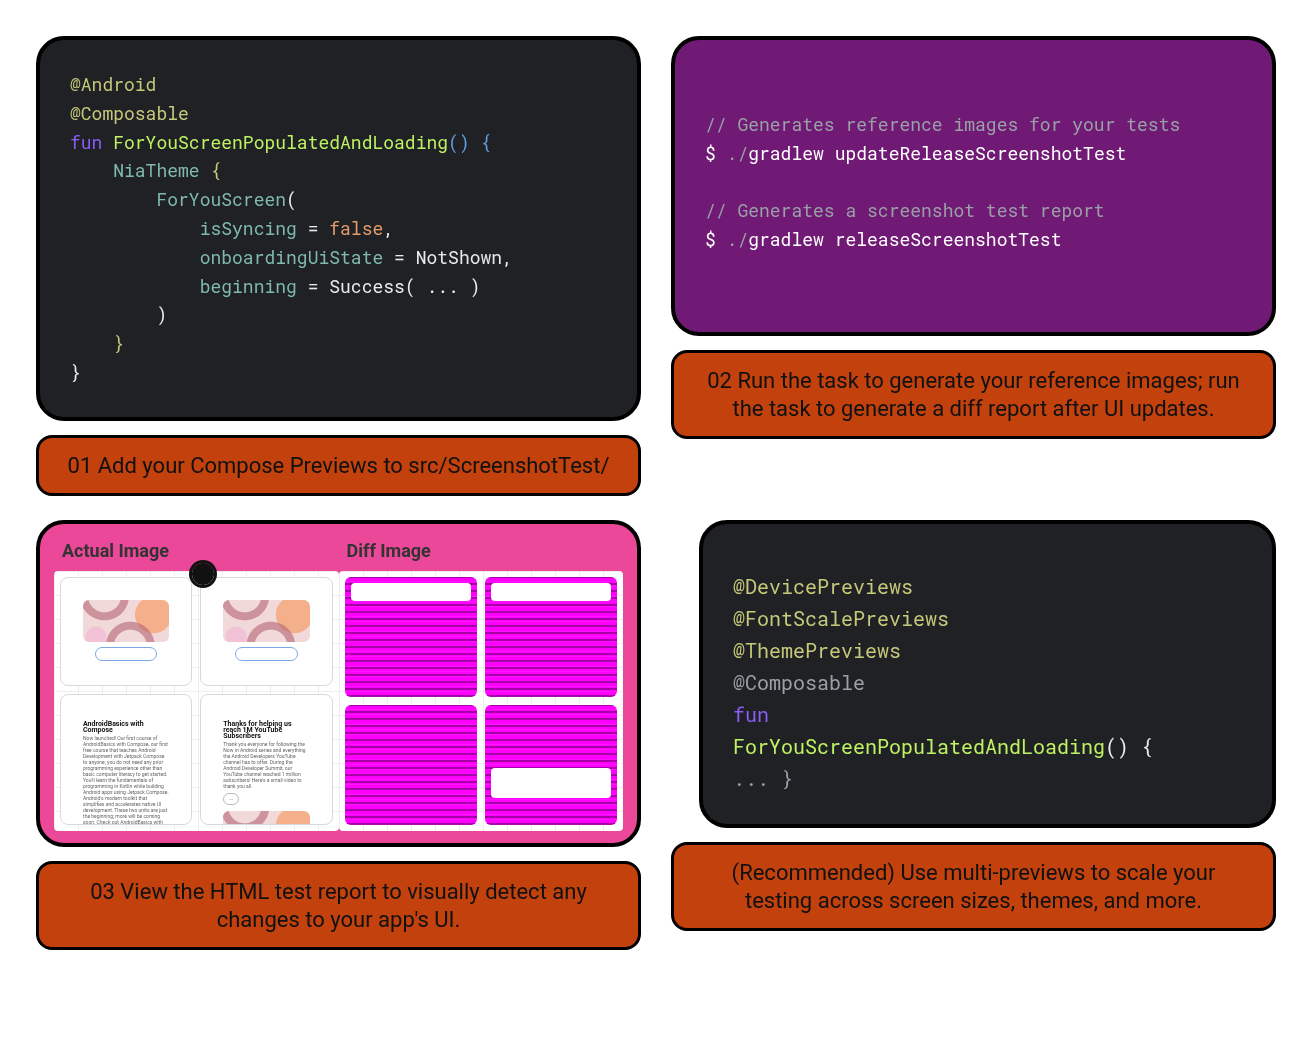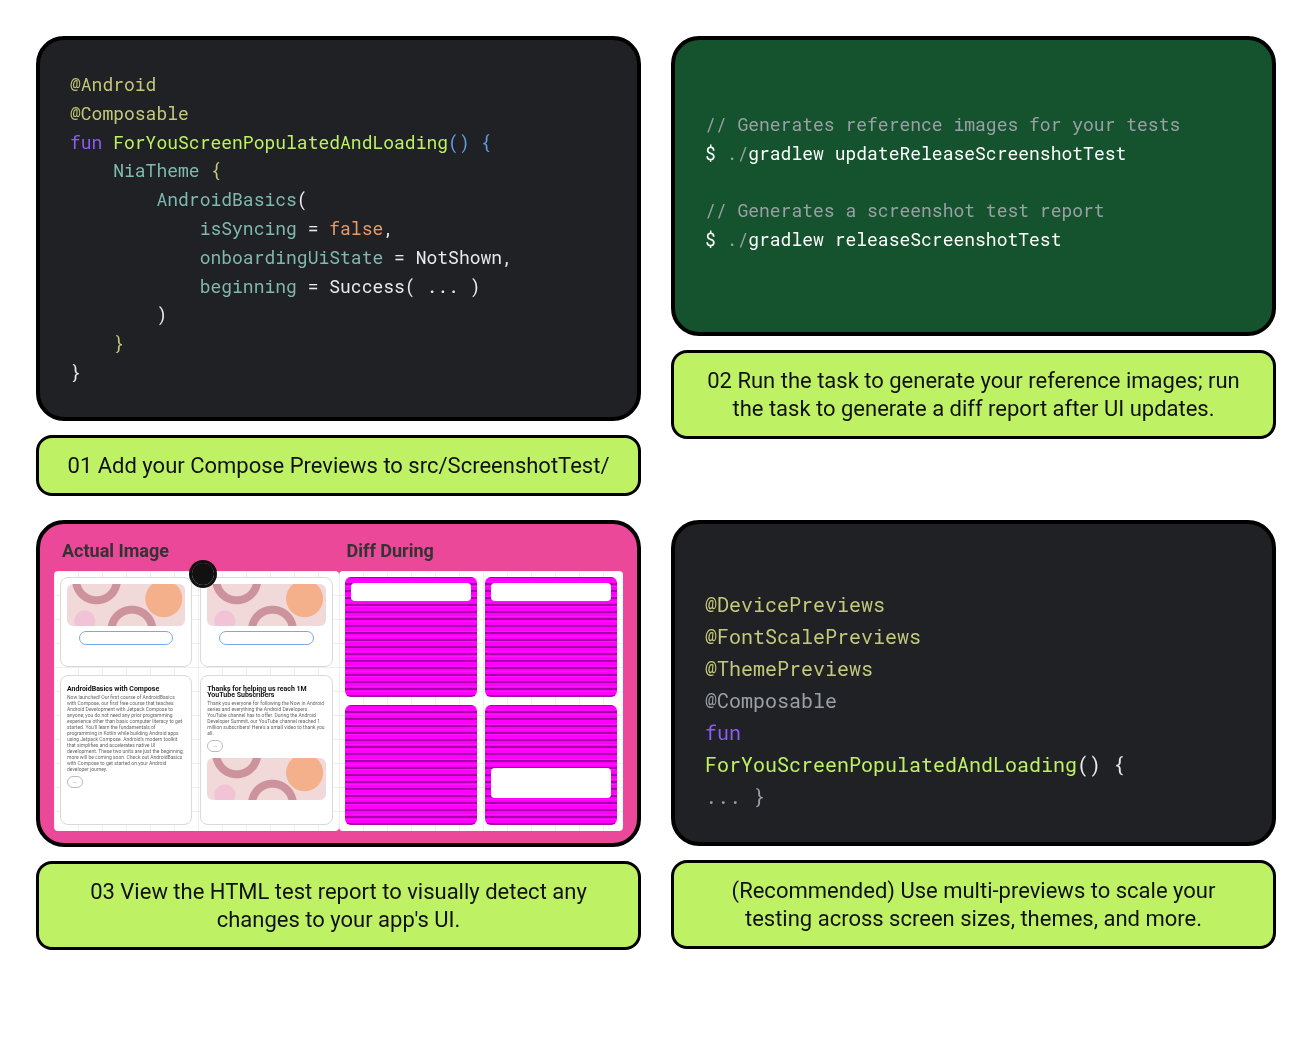--- a/index.html
+++ b/index.html
@@ -16,26 +16,26 @@
   }
   .cell { display: flex; flex-direction: column; gap: 14px; }
   .panel-dark, .panel-black, .panel-report {
     border: 4px solid #000;
     border-radius: 28px;
     min-height: 300px;
     overflow: hidden;
     position: relative;
   }
   .panel-dark { background: #202124; padding: 30px 30px; }
-  .panel-black { background: #14532d; padding: 22px 30px; }
+  .panel-black { background: #701a75; padding: 22px 30px; }
   .panel-report { background: #ec4899; padding: 12px 14px; }
   .caption {
     border: 3px solid #000;
     border-radius: 16px;
-    background: #bef264;
+    background: #c2410c;
     padding: 14px 22px;
     text-align: center;
     font-size: 22px;
     line-height: 1.25;
     color: #111;
   }
   pre.code {
     font-family: "Roboto Mono", "SFMono-Regular", Consolas, monospace;
     font-size: 18px;
     line-height: 1.6;
@@ -68,21 +68,21 @@
       linear-gradient(90deg, #eee 1px, transparent 1px) 0 0/24px 24px,
       #fff;
     border-radius: 4px;
     padding: 6px;
   }
   .actual-grid { display: grid; grid-template-columns: 1fr 1fr; gap: 8px; height: 100%; }
   .phone-card {
     background: #fff;
     border: 1px solid #d9d9d9;
     border-radius: 8px;
-    padding: 6px;
+    padding: 22px;
     font-size: 5px;
     line-height: 6px;
     color: #444;
     overflow: hidden;
     position: relative;
   }
   .phone-hero {
     height: 42px;
     border-radius: 6px;
     background:
@@ -145,21 +145,21 @@
 <body>
 
 <div class="grid">
 
   <div class="cell">
     <div class="panel-dark">
       <pre class="code"><span class="tok-anno">@Android</span>
 <span class="tok-anno">@Composable</span>
 <span class="tok-keyword">fun </span><span class="tok-type">ForYouScreenPopulatedAndLoading</span><span class="tok-paren">() {</span>
 <span>    </span><span class="tok-member">NiaTheme </span><span class="tok-braces">{</span>
-<span>        </span><span class="tok-member">AndroidBasics</span><span class="tok-punct">(</span>
+<span>        </span><span class="tok-member">ForYouScreen</span><span class="tok-punct">(</span>
 <span>            </span><span class="tok-param">isSyncing</span><span class="tok-punct"> = </span><span class="tok-false">false</span><span class="tok-punct">,</span>
 <span>            </span><span class="tok-param">onboardingUiState</span><span class="tok-value"> = NotShown,</span>
 <span>            </span><span class="tok-param">beginning</span><span class="tok-value"> = Success( ... )</span>
 <span class="tok-punct">        )</span>
 <span>    </span><span class="tok-braces">}</span>
 <span class="tok-punct">}</span></pre>
     </div>
     <div class="caption">01 Add your Compose Previews to src/ScreenshotTest/</div>
   </div>
 
@@ -171,21 +171,21 @@
 <span class="tok-comment">// Generates a screenshot test report</span>
 <span class="tok-prompt">$ </span><span class="tok-dim">./</span><span class="tok-cmd">gradlew releaseScreenshotTest</span></pre>
     </div>
     <div class="caption">02 Run the task to generate your reference images; run the task to generate a diff report after UI updates.</div>
   </div>
 
   <div class="cell">
     <div class="panel-report">
       <div class="report-headers">
         <div class="report-col">Actual Image</div>
-        <div class="report-col">Diff During</div>
+        <div class="report-col">Diff Image</div>
       </div>
       <div class="report-body">
         <div class="actual-side">
           <div class="gear-badge"></div>
           <div class="actual-grid">
             <div class="phone-card">
               <div class="phone-hero"></div>
               <div class="phone-pill"></div>
             </div>
             <div class="phone-card">
@@ -218,21 +218,21 @@
               <div class="white-slot" style="left:6px; right:6px; top:52%; height:30px;"></div>
             </div>
           </div>
         </div>
       </div>
     </div>
     <div class="caption">03 View the HTML test report to visually detect any changes to your app's UI.</div>
   </div>
 
   <div class="cell">
-    <div class="panel-dark" style="padding-top:64px;">
+    <div class="panel-dark" style="padding-top:46px;margin-left:28px;">
       <pre class="code" style="font-size:20px;"><span class="tok-anno">@DevicePreviews</span>
 <span class="tok-anno">@FontScalePreviews</span>
 <span class="tok-anno">@ThemePreviews</span>
 <span class="tok-dim">@Composable</span>
 <span class="tok-keyword">fun</span>
 <span class="tok-type">ForYouScreenPopulatedAndLoading</span><span class="tok-punct">() {</span>
 <span class="tok-dim">... }</span></pre>
     </div>
     <div class="caption">(Recommended) Use multi-previews to scale your testing across screen sizes, themes, and more.</div>
   </div>

